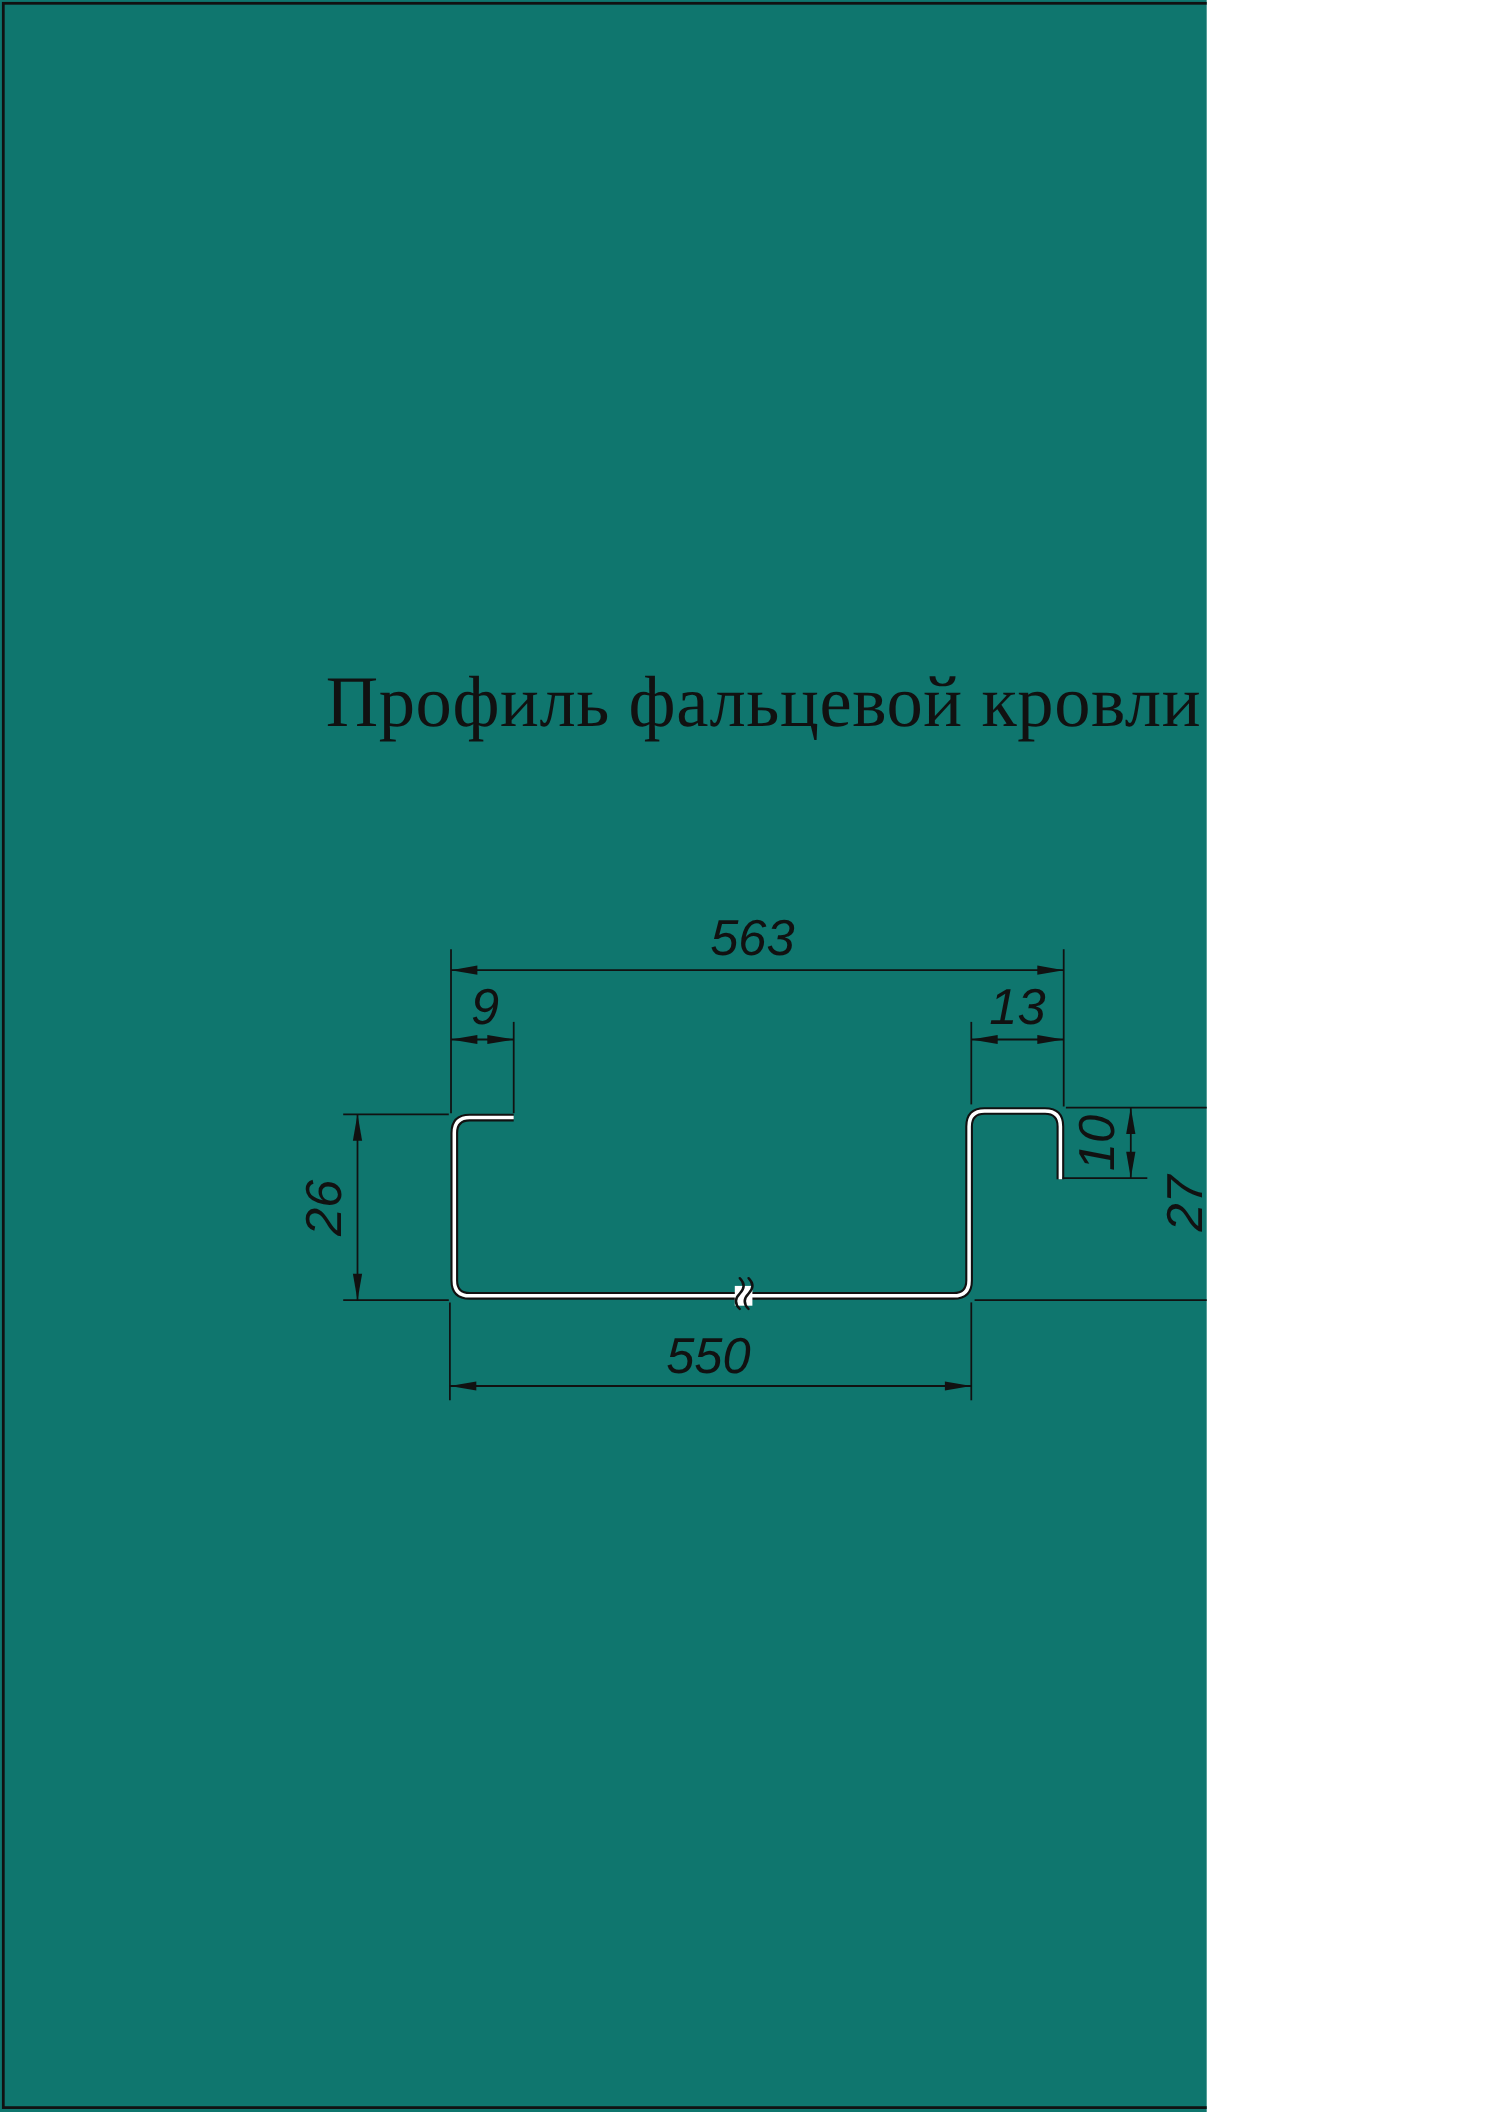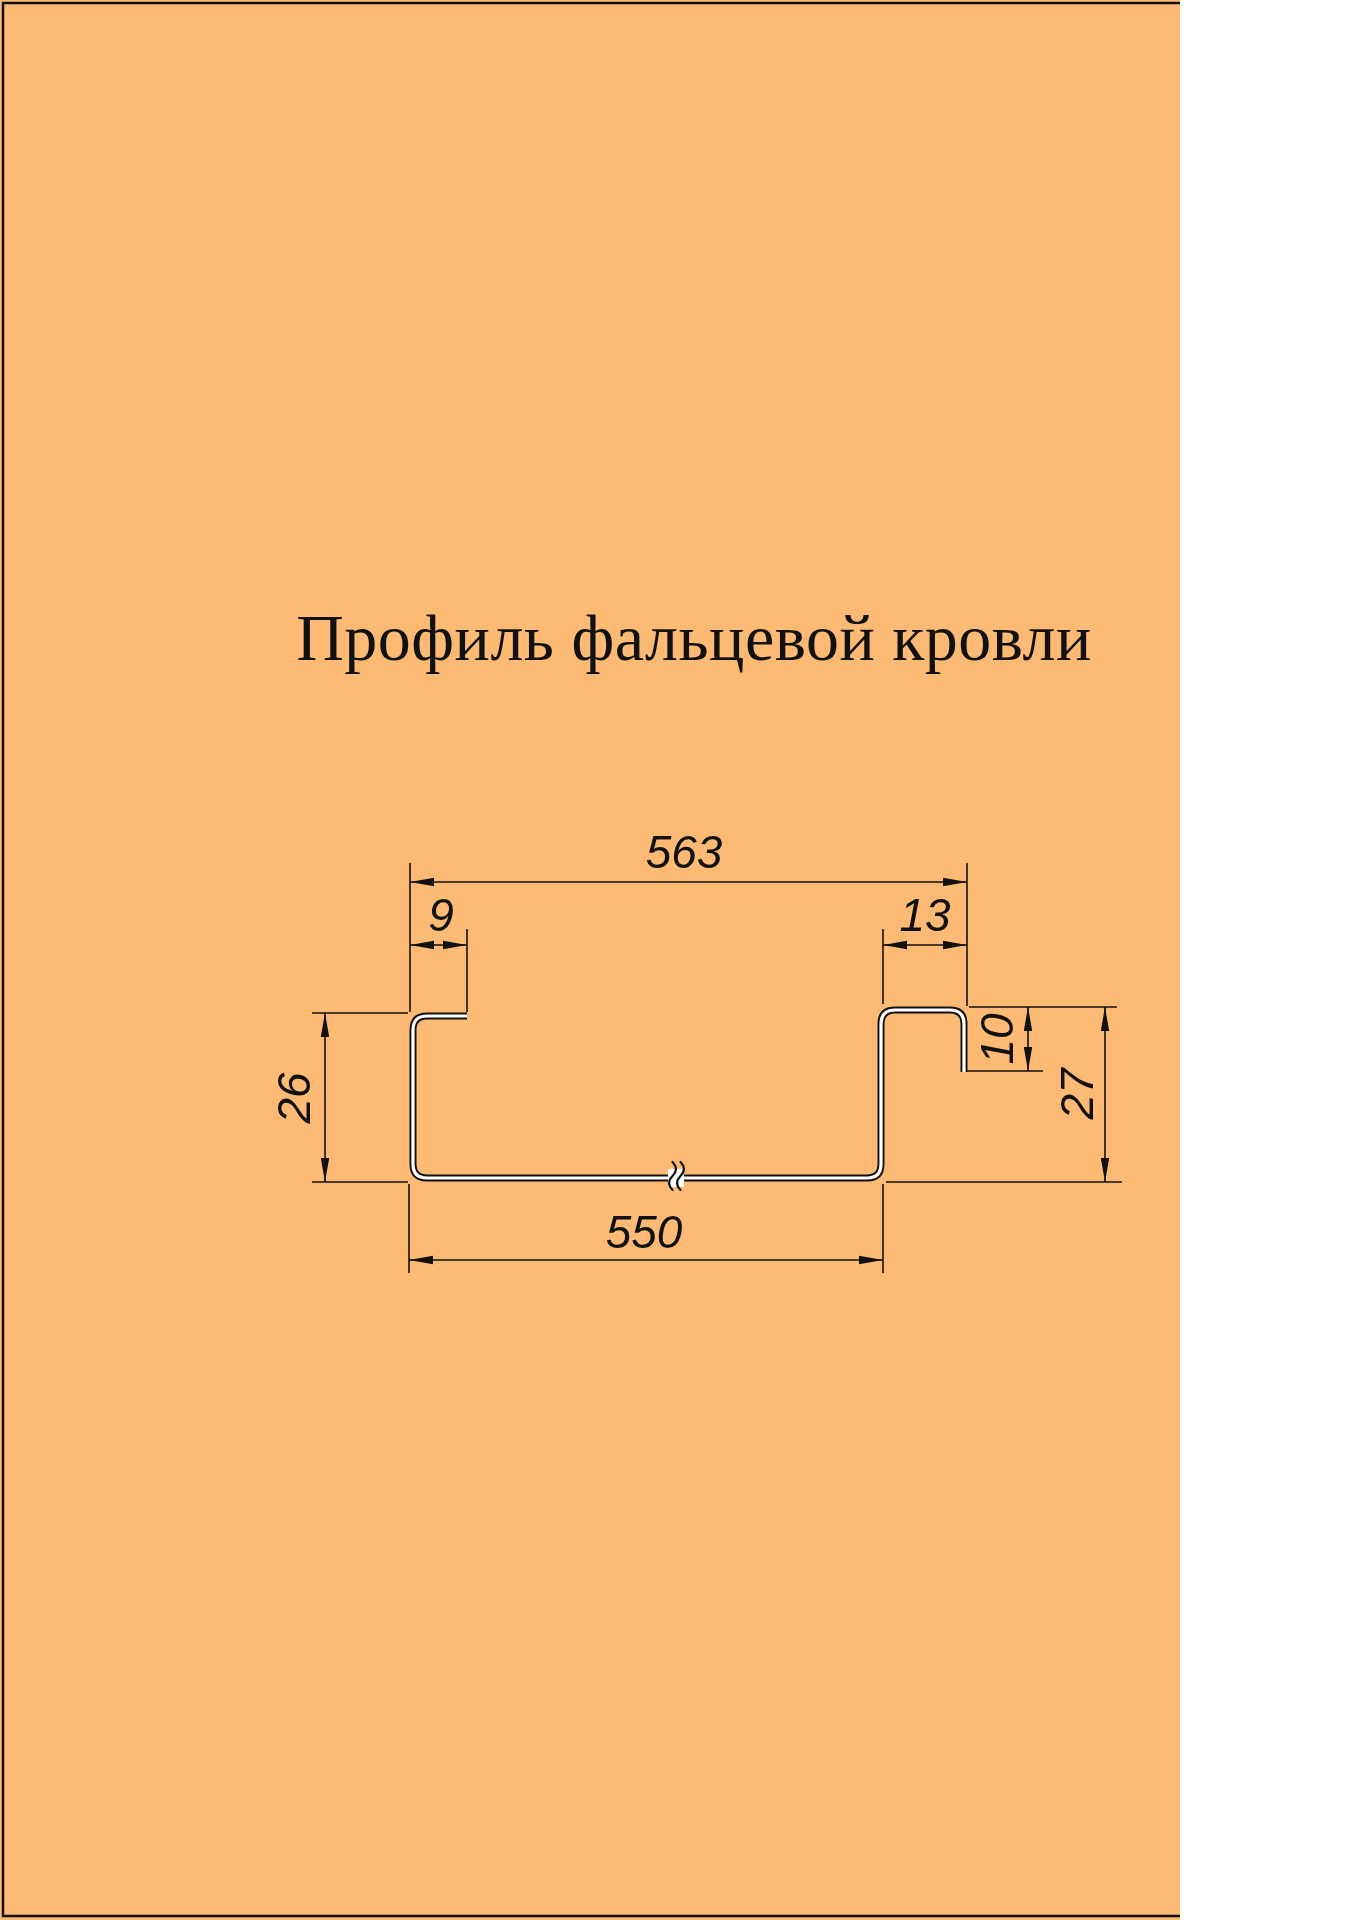--- a/index.html
+++ b/index.html
@@ -2,23 +2,23 @@
 <html><head>
 <meta charset="utf-8">
 <style>
   html, body {
     margin: 0;
     padding: 0;
     background: #ffffff;
   }
   .page {
     position: relative;
-    width: 1180px;
+    width: 1097px;
     height: 1920px;
-    background: #fdba74;
+    background: #0f766e;
     font-family: "Liberation Sans", sans-serif;
     overflow: hidden;
   }
   svg { display: block; }
   .title-text {
     font-family: "Liberation Serif", "DejaVu Serif", serif;
     font-size: 66px;
     fill: #111111;
     letter-spacing: 0.5px;
   }

